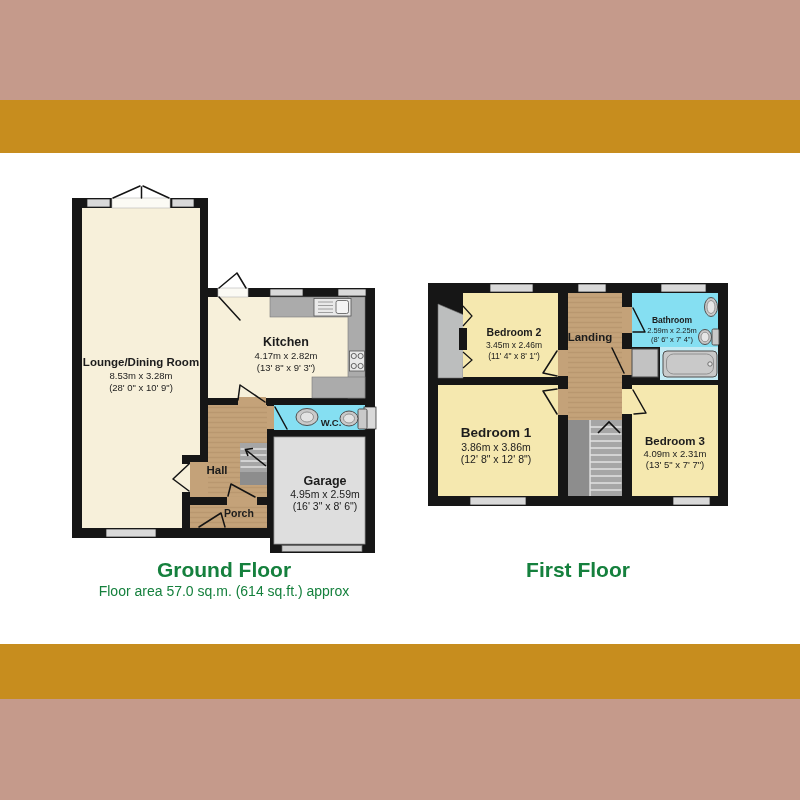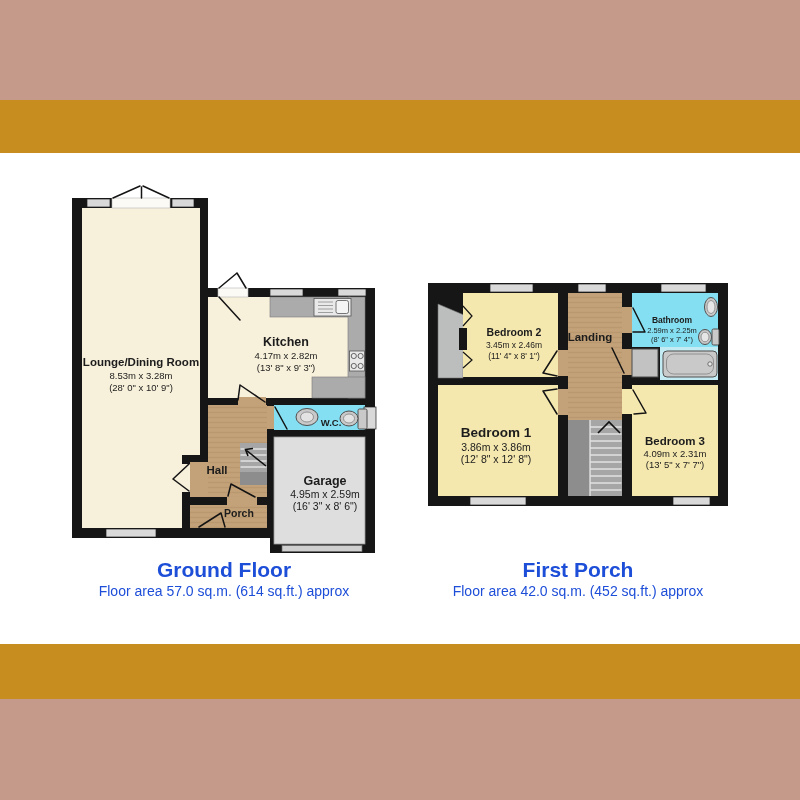--- a/index.html
+++ b/index.html
@@ -6,21 +6,21 @@
   .canvas{position:relative;width:800px;height:800px;background:var(--c-page_bg,#ffffff);overflow:hidden;
           font-family:"Liberation Sans",sans-serif;}
   .band{position:absolute;left:0;width:800px;}
   .band.mauve{background:var(--c-band_mauve,#c59a8b);}
   .band.gold{background:var(--c-band_gold,#c78d1e);}
   #band-top-mauve{top:0;height:100px;}
   #band-top-gold{top:100px;height:53px;}
   #band-bottom-gold{top:644px;height:55px;}
   #band-bottom-mauve{top:699px;height:101px;}
   svg.plans{position:absolute;left:0;top:0;width:800px;height:800px;}
-  .caption{position:absolute;text-align:center;color:#1d4ed8;}
+  .caption{position:absolute;text-align:center;color:#15803d;}
   .cap-title{font-size:21px;font-weight:700;line-height:24px;}
   .cap-sub{font-size:14px;line-height:17px;margin-top:1px;}
   #cap-ground{left:64px;top:558px;width:320px;}
   #cap-first{left:418px;top:558px;width:320px;}
 
   .wall{fill:var(--c-wall,#161616);}
   .cream{fill:var(--c-ground_room,#f7f0da);}
   .yellow{fill:var(--c-bedroom_yellow,#f5e8af);}
   .tan{fill:var(--c-hall_tan,#c4a279);}
   .cyan{fill:var(--c-wet_room_cyan,#85dff2);}
@@ -243,16 +243,15 @@
       <text class="s9" x="675" y="457" text-anchor="middle">4.09m x 2.31m</text>
       <text class="s9" x="675" y="467.5" text-anchor="middle">(13' 5" x 7' 7")</text>
     </g>
   </svg>
 
   <div class="caption" id="cap-ground">
     <div class="cap-title">Ground Floor</div>
     <div class="cap-sub">Floor area 57.0 sq.m. (614 sq.ft.) approx</div>
   </div>
   <div class="caption" id="cap-first">
-    <div class="cap-title">First Porch</div>
-    <div class="cap-sub">Floor area 42.0 sq.m. (452 sq.ft.) approx</div>
+    <div class="cap-title">First Floor</div>
   </div>
 </div>
 
 </body></html>

